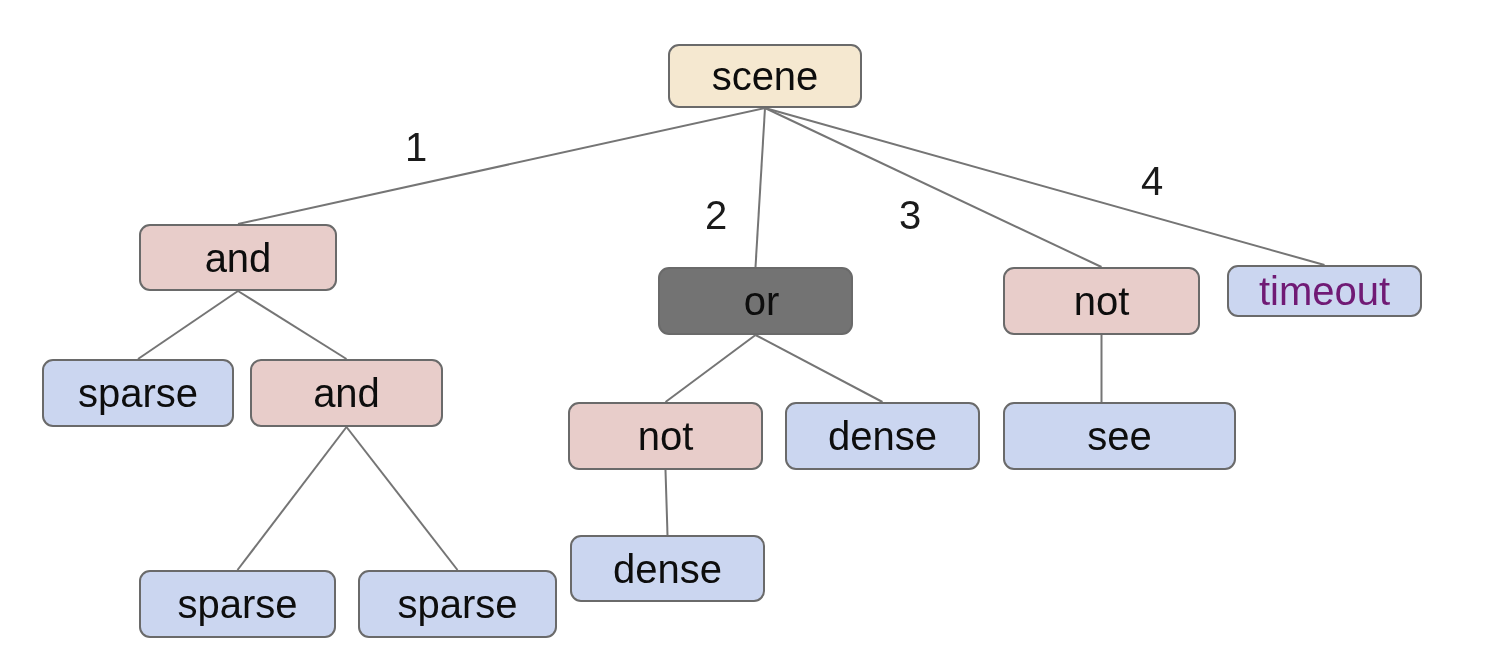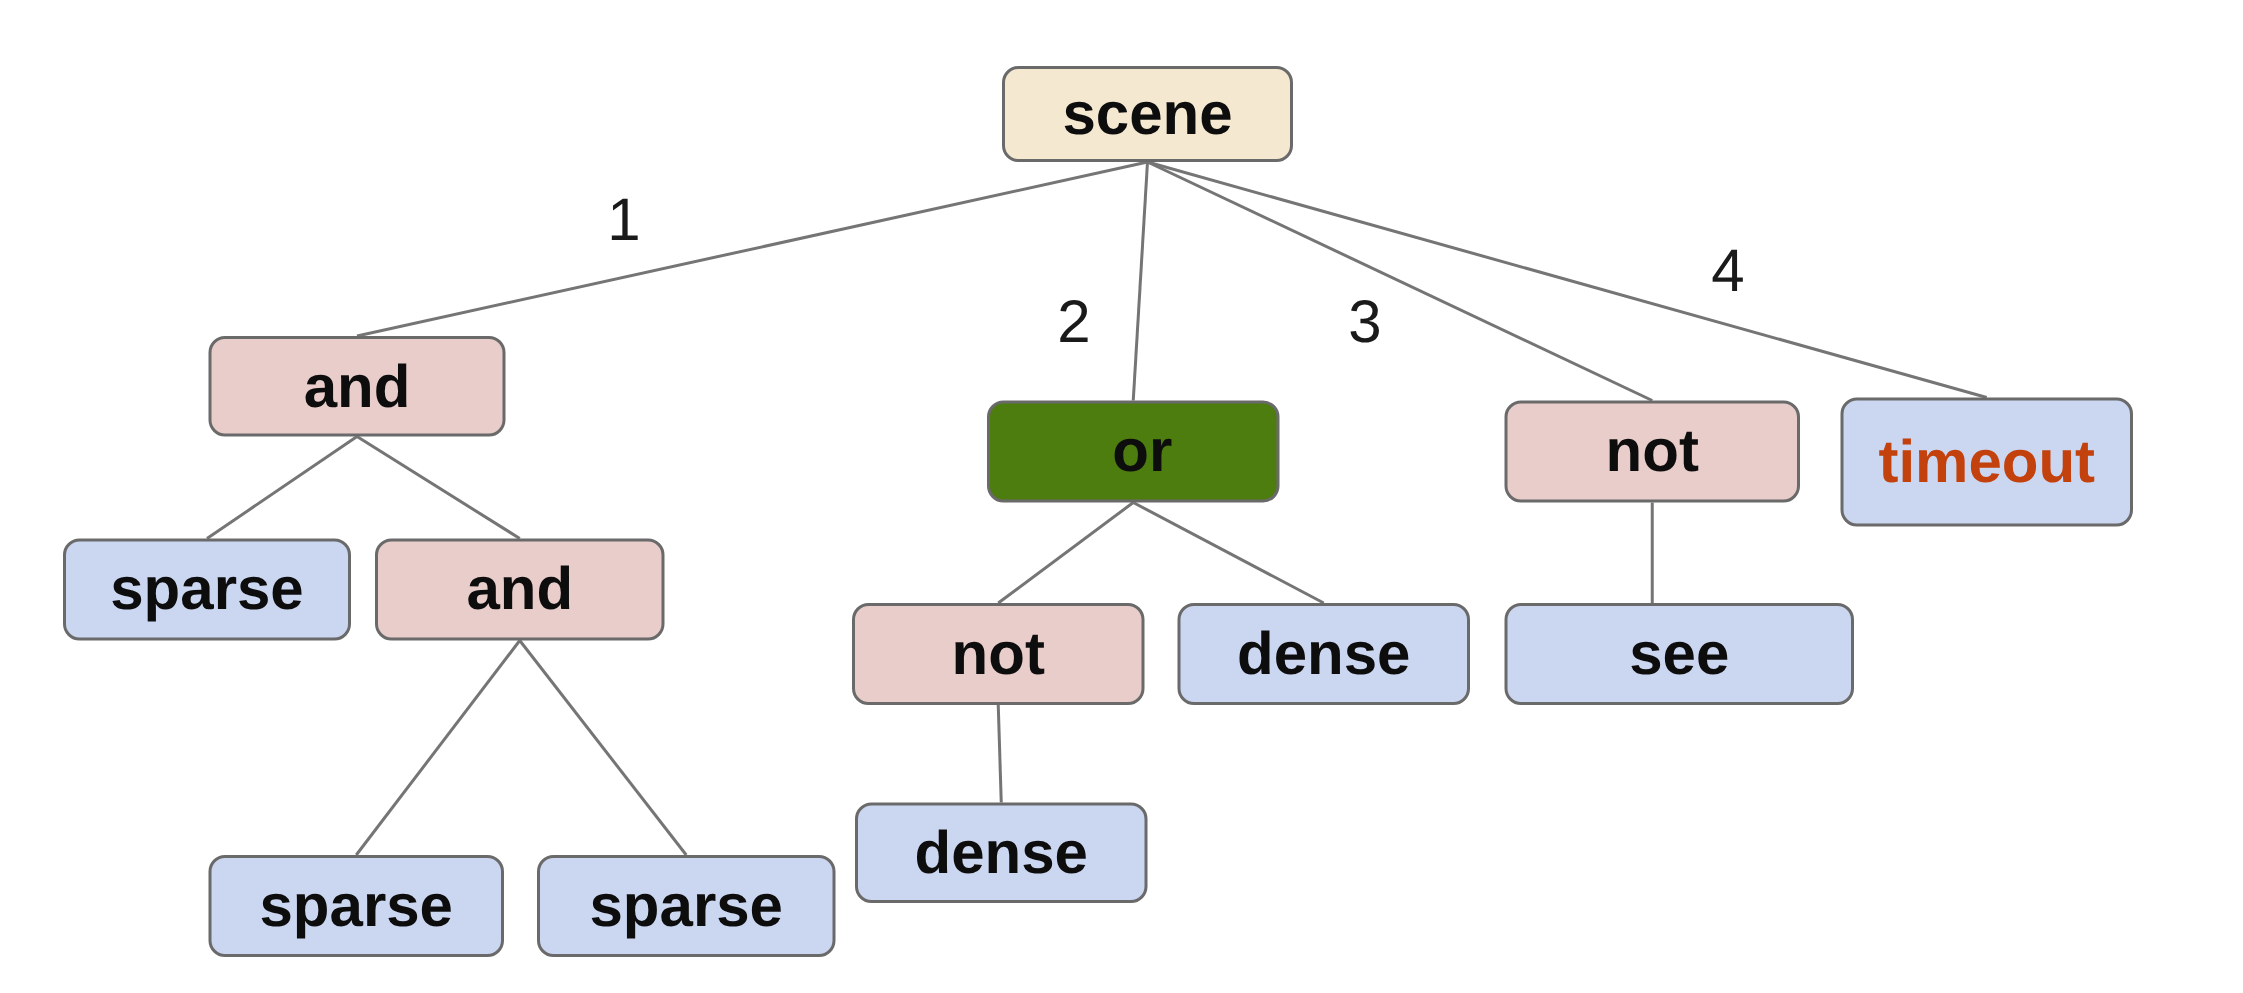--- a/index.html
+++ b/index.html
@@ -28,21 +28,20 @@
     display: flex;
     align-items: center;
     justify-content: center;
     border: 2px solid #7f1d1d;
     border-radius: 11px;
     font-size: 40px;
     line-height: 1;
     color: #0d0d0d;
     white-space: nowrap;
     user-select: none;
-    font-weight: bold;
   }
   .edge-label {
     position: absolute;
     transform: translate(-50%, -50%);
     font-size: 40px;
     line-height: 1;
     color: #1a1a1a;
     user-select: none;
   }
 </style>
@@ -63,23 +62,23 @@
       <line x1="755.5" y1="335" x2="882.5" y2="402" stroke="#757575" stroke-width="2"></line>
       <line x1="1101.5" y1="335" x2="1101.5" y2="402" stroke="#757575" stroke-width="2"></line>
       <line x1="665.5" y1="470" x2="667.5" y2="535" stroke="#757575" stroke-width="2"></line>
     </svg>
 <div class="edge-label" style="left: 416px; top: 147px;">1</div>
     <div class="edge-label" style="left: 716px; top: 215px;">2</div>
     <div class="edge-label" style="left: 910px; top: 215px;">3</div>
     <div class="edge-label" style="left: 1152px; top: 181px;">4</div>
     <div class="node" style="left: 668px; top: 44px; width: 194px; height: 64px; background: rgb(245, 232, 208); border-color: rgb(106, 106, 106); color: rgb(13, 13, 13);">scene</div>
     <div class="node" style="left: 139px; top: 224px; width: 198px; height: 67px; background: rgb(232, 205, 202); border-color: rgb(106, 106, 106); color: rgb(13, 13, 13);">and</div>
-    <div class="node" style="left: 658px; top: 267px; width: 195px; height: 68px; background: #4d7c0f; border-color: rgb(106, 106, 106); color: rgb(13, 13, 13); padding-left: 12px;">or</div>
+    <div class="node" style="left: 658px; top: 267px; width: 195px; height: 68px; background: #737373; border-color: rgb(106, 106, 106); color: rgb(13, 13, 13); padding-left: 12px;">or</div>
     <div class="node" style="left: 1003px; top: 267px; width: 197px; height: 68px; background: rgb(232, 205, 202); border-color: rgb(106, 106, 106); color: rgb(13, 13, 13);">not</div>
-    <div class="node" style="left: 1227px; top: 265px; width: 195px; height: 86px; background: rgb(203, 214, 240); border-color: rgb(106, 106, 106); color: #c2410c;">timeout</div>
+    <div class="node" style="left: 1227px; top: 265px; width: 195px; height: 52px; background: rgb(203, 214, 240); border-color: rgb(106, 106, 106); color: #701a75;">timeout</div>
     <div class="node" style="left: 42px; top: 359px; width: 192px; height: 68px; background: rgb(203, 214, 240); border-color: rgb(106, 106, 106); color: rgb(13, 13, 13);">sparse</div>
     <div class="node" style="left: 250px; top: 359px; width: 193px; height: 68px; background: rgb(232, 205, 202); border-color: rgb(106, 106, 106); color: rgb(13, 13, 13);">and</div>
     <div class="node" style="left: 568px; top: 402px; width: 195px; height: 68px; background: rgb(232, 205, 202); border-color: rgb(106, 106, 106); color: rgb(13, 13, 13);">not</div>
     <div class="node" style="left: 785px; top: 402px; width: 195px; height: 68px; background: rgb(203, 214, 240); border-color: rgb(106, 106, 106); color: rgb(13, 13, 13);">dense</div>
     <div class="node" style="left: 1003px; top: 402px; width: 233px; height: 68px; background: rgb(203, 214, 240); border-color: rgb(106, 106, 106); color: rgb(13, 13, 13);">see</div>
     <div class="node" style="left: 570px; top: 535px; width: 195px; height: 67px; background: rgb(203, 214, 240); border-color: rgb(106, 106, 106); color: rgb(13, 13, 13);">dense</div>
     <div class="node" style="left: 139px; top: 570px; width: 197px; height: 68px; background: rgb(203, 214, 240); border-color: rgb(106, 106, 106); color: rgb(13, 13, 13);">sparse</div>
     <div class="node" style="left: 358px; top: 570px; width: 199px; height: 68px; background: rgb(203, 214, 240); border-color: rgb(106, 106, 106); color: rgb(13, 13, 13);">sparse</div>
   </div>
 

